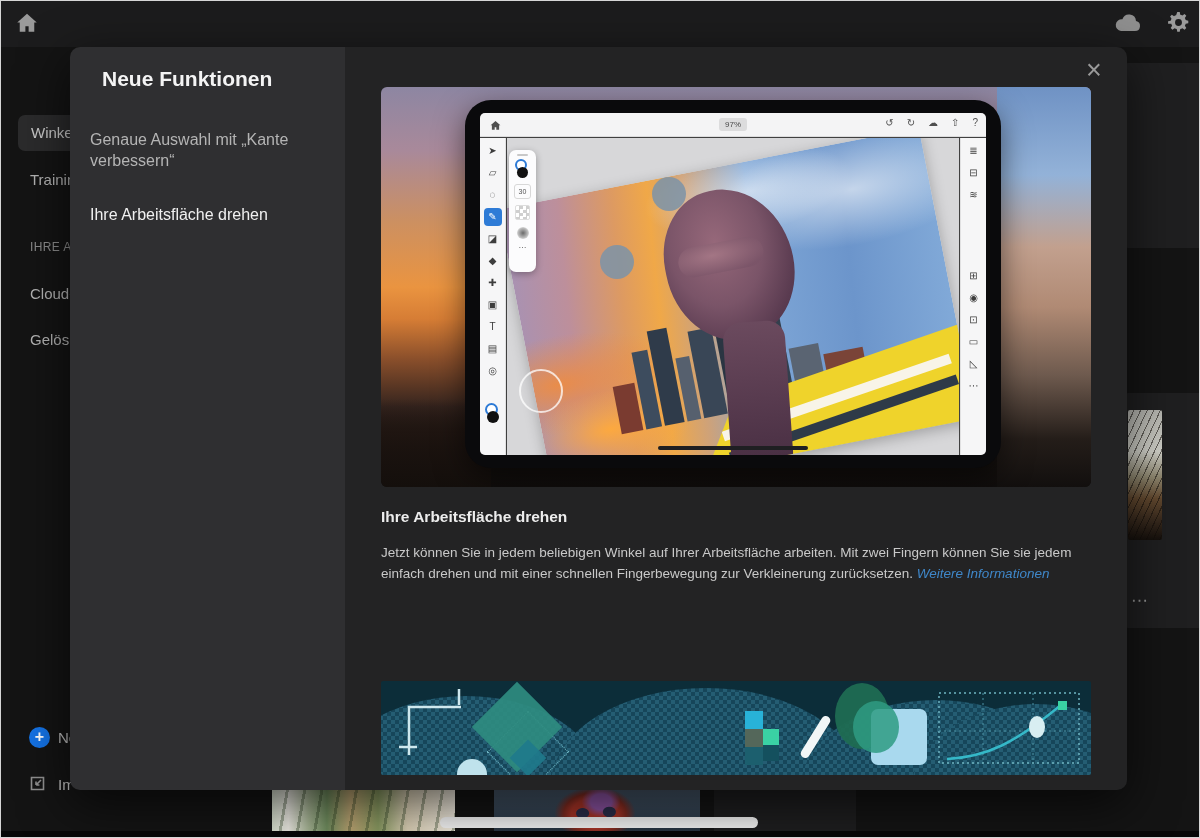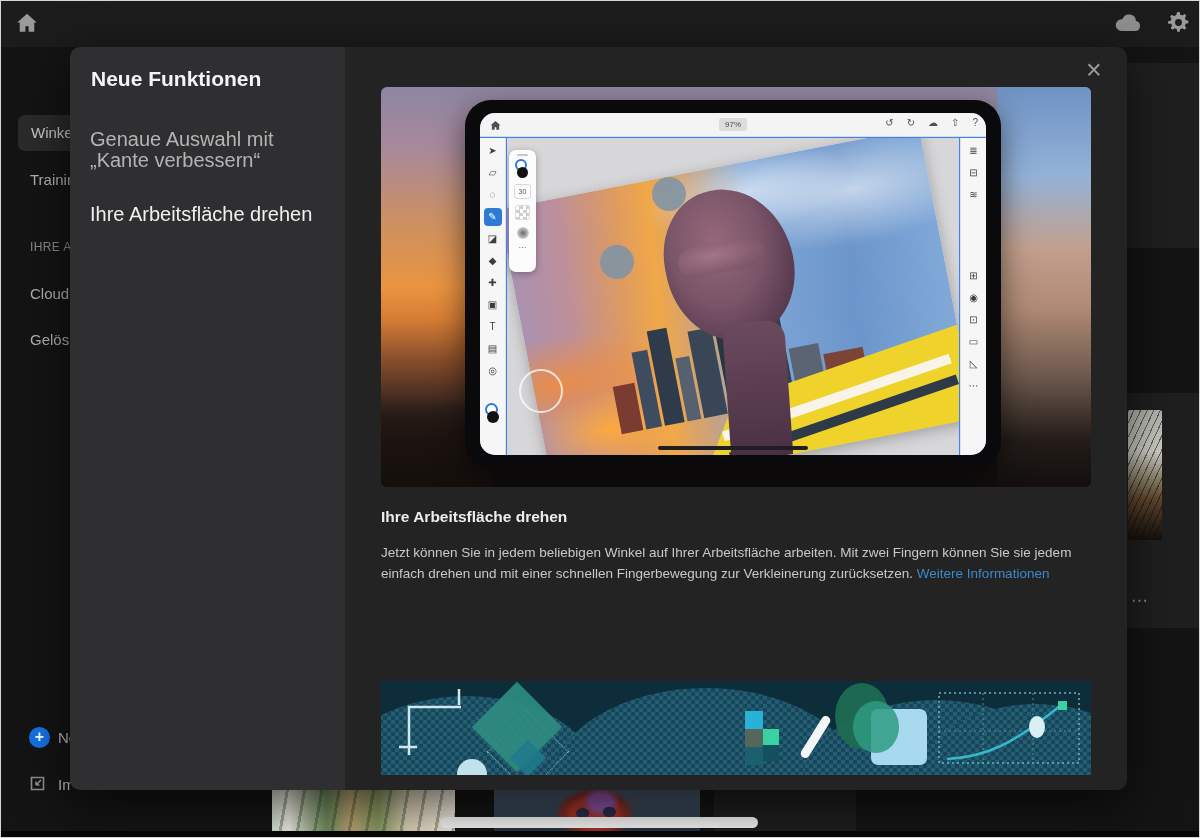--- a/index.html
+++ b/index.html
@@ -50,40 +50,40 @@
       radial-gradient(52px 34px at 49% 55%, #a63326 0 45%, #7c2a20 60%, transparent 78%),
       linear-gradient(180deg,#48586a 0%,#31404f 60%,#25303c 100%); }
   .thumb-card { position:absolute; left:714px; top:788px; width:142px; height:46px; background:#1e1e1f; z-index:1; }
   .bottom-strip { position:absolute; left:0; top:831px; width:1200px; height:7px; background:#070707; z-index:2; }
   .scroll-pill { position:absolute; left:440px; top:817px; width:318px; height:11px; background:#f2f2f2; border-radius:6px; z-index:4; }
 
   
   .modal { position:absolute; left:70px; top:47px; width:1057px; height:743px; z-index:5;
     border-radius:10px; overflow:hidden; display:flex; box-shadow:0 14px 50px rgba(0,0,0,.65); }
   .modal-nav { position:relative; width:275px; background:#2f2f31; flex:none; }
-  .modal-title { position:absolute; left:21px; top:20px; color:#f4f4f4; font-size:21px; font-weight:bold; }
-  .nav-item { position:absolute; left:20px; width:232px; color:#b4b4b4; font-size:20px; line-height:21px; cursor:pointer; }
+  .modal-title { position:absolute; left:32px; top:20px; color:#f4f4f4; font-size:21px; font-weight:bold; }
+  .nav-item { position:absolute; left:20px; width:232px; color:#b4b4b4; font-size:16px; line-height:21px; cursor:pointer; }
   .nav-item.selected { color:#f0f0f0; }
   .nav-1 { top:82px; } .nav-2 { top:157px; } .nav-3 { top:213px; }
 
   .modal-content { position:relative; flex:1; background:#232324; }
   .close-x { position:absolute; right:17px; top:7px; color:#9a9a9a; font-size:27px; font-weight:300; cursor:pointer;
     width:32px; height:32px; text-align:center; line-height:32px; }
 
   
   .hero { position:absolute; left:36px; top:40px; width:710px; height:400px; border-radius:6px; overflow:hidden;
     background:linear-gradient(180deg,#8d86a2 0%,#a9899a 16%,#cd9060 34%,#ea9440 50%,#d67d35 58%,#8a4f2b 68%,#35241e 80%,#17120f 90%,#100d0c 100%); }
   .hero-right { position:absolute; right:0; top:0; width:94px; height:100%;
     background:linear-gradient(180deg,#6f92c4 0%,#93b2d8 22%,#c2a08e 40%,#b08a74 55%,#6e5a4e 72%,#241d19 88%,#120f0e 100%); }
   .hero-left-sil { position:absolute; left:0; bottom:0; width:110px; height:88px;
     background:linear-gradient(180deg, rgba(30,20,16,0) 0%, rgba(30,20,16,.85) 40%, #140f0c 100%); }
 
   .ipad { position:absolute; left:84px; top:13px; width:536px; height:368px; background:#0a0a0c; border-radius:26px;
     box-shadow:0 10px 30px rgba(0,0,0,.55); }
-  .screen { position:absolute; left:15px; top:13px; width:506px; height:342px; background:#3b82f6; border-radius:15px; overflow:hidden; }
+  .screen { position:absolute; left:15px; top:13px; width:506px; height:342px; background:#404040; border-radius:5px; overflow:hidden; }
 
   .scr-top { position:absolute; left:0; top:0; right:0; height:24px; background:#f4f4f5; border-bottom:1px solid #dcdcdd; }
   .scr-home { position:absolute; left:9px; top:5px; width:13px; height:13px; }
   .zoom-pill { position:absolute; left:50%; top:5px; transform:translateX(-50%); background:#dcdcdd; border-radius:3px;
     font-size:8px; color:#4a4a4a; padding:2px 6px; }
   .scr-icons { position:absolute; right:8px; top:4px; display:flex; gap:13px; color:#4f4f4f; font-size:10px; }
 
   .rail { position:absolute; top:25px; bottom:0; width:26px; background:#f6f6f7; }
   .rail.left { left:0; border-right:1px solid #e1e1e2; }
   .rail.right { right:0; border-left:1px solid #e1e1e2; }
@@ -139,21 +139,21 @@
   .fp-dot { width:12px; height:12px; border-radius:50%; margin:7px auto 0;
     background:radial-gradient(circle, #6a6a6a 0%, #b9b9b9 55%, #fdfdfd 90%); }
   .fp-more { text-align:center; font-size:8px; color:#666; margin-top:4px; }
 
   .home-ind { position:absolute; left:50%; bottom:5px; transform:translateX(-50%); width:150px; height:4px;
     background:#1f1f22; border-radius:2px; }
 
   
   .content-heading { position:absolute; left:36px; top:461px; color:#ededed; font-size:15.5px; font-weight:bold; }
   .content-body { position:absolute; left:36px; top:495px; width:702px; color:#c9c9c9; font-size:13.5px; line-height:21px; }
-  .content-body a { color:#3f87c9; text-decoration:none; }
+  .content-body a { color:#3f87c9; text-decoration:none;font-style:italic; }
 
   
   .banner { position:absolute; left:36px; top:634px; width:710px; height:94px; background:#0c2d39; overflow:hidden; border-radius:2px; }
   .hill { position:absolute; border-radius:50%; background-color:#16465a;
     background-image:repeating-conic-gradient(rgba(54,122,146,.45) 0% 25%, transparent 0% 50%); background-size:8px 8px; }
   .h1 { left:-50px; bottom:-96px; width:270px; height:175px; }
   .h2 { left:170px; bottom:-108px; width:310px; height:195px; }
   .h3 { left:420px; bottom:-100px; width:270px; height:175px; }
   .h4 { right:-70px; bottom:-104px; width:250px; height:175px; }
   .crop-marks { position:absolute; left:16px; top:4px; }

